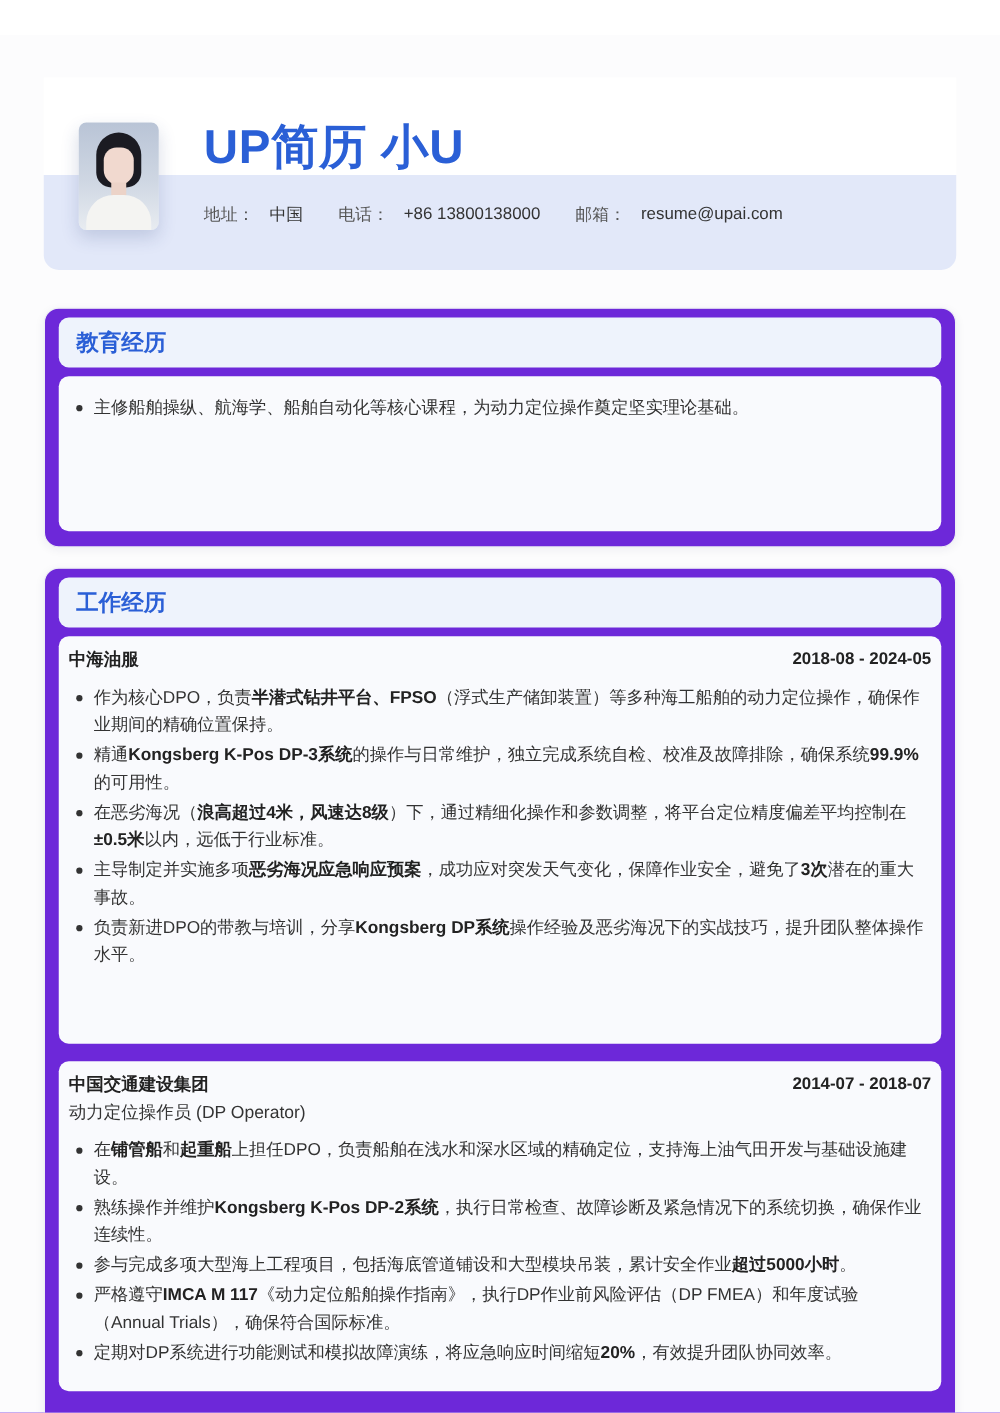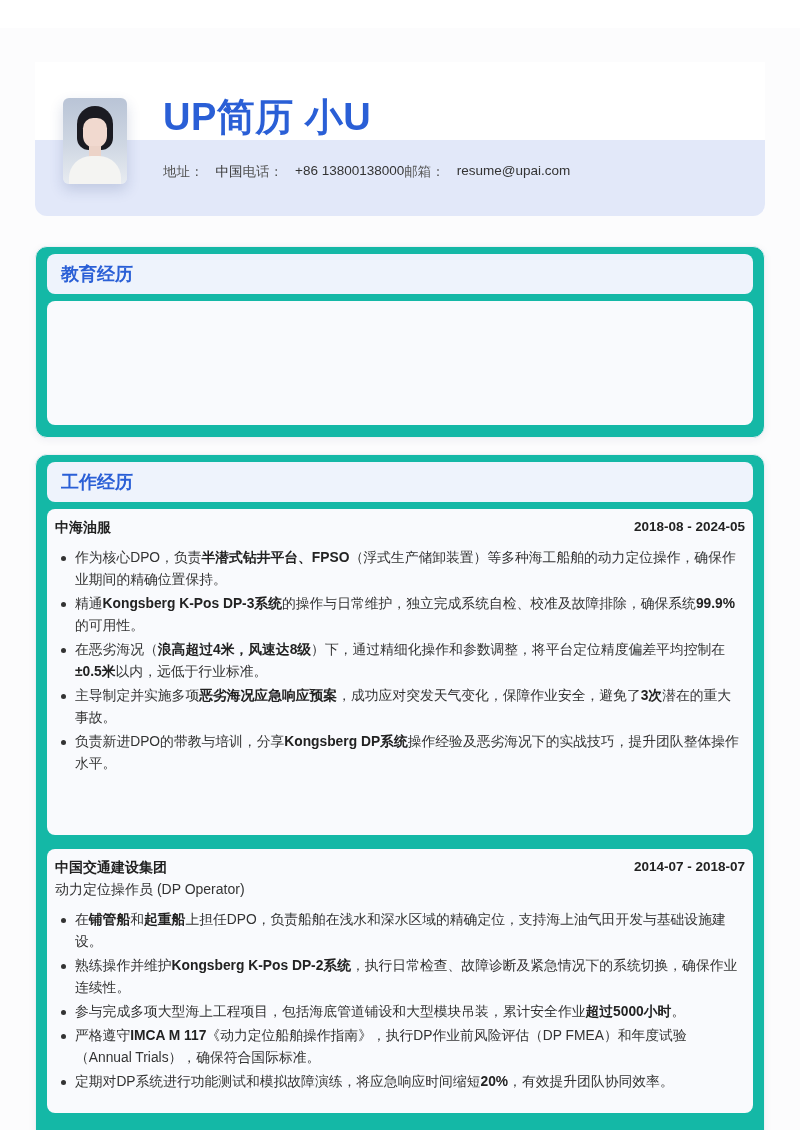--- a/index.html
+++ b/index.html
@@ -47,28 +47,28 @@
     background: #f4f4f2; border-radius: 22px 22px 0 0;
   }
   .name {
     position: absolute; left: 128px; top: 30px;
     font-size: 38px; font-weight: bold; color: #2a5fd6; letter-spacing: 0.5px;
   }
   .contacts {
     position: absolute; left: 128px; top: 101px; display: flex; gap: 0;
     font-size: 13.5px; color: #444;
   }
-  .contact { display: flex; }
+  .contact { display: flex; margin-right: 28px; }
   .contact .lbl { color: #555; margin-right: 12px; }
   .contact .val { color: #333; }
 
   
   .section {
     position: absolute; left: 35px; width: 730px;
-    background: #14b8a6; border: 1px solid #eef0f4; border-radius: 12px;
+    background: #6d28d9; border: 1px solid #eef0f4; border-radius: 12px;
     box-shadow: 0 2px 8px rgba(30,40,80,0.06);
   }
   .section-title-bar {
     margin: 7px 11px 0 11px; height: 40px; background: #eef3fc; border-radius: 8px;
     display: flex; align-items: center; padding-left: 14px;
   }
   .section-title { font-size: 18px; font-weight: bold; color: #2a5fd6; }
   .entry {
     margin: 7px 11px 0 11px; background: #f9fafd; border-radius: 8px;
     padding: 10px 8px 10px 8px; position: relative;
@@ -119,20 +119,21 @@
     </div>
   </div>
 </div>
 
 <div class="section" style="top:246px; height:192px;">
   <div class="section-title-bar">
     <span class="section-title">教育经历</span>
   </div>
   <div class="entry" style="height:124px;">
     <ul class="bullets" style="margin-top:4px;">
+        <li><span>主修船舶操纵、航海学、船舶自动化等核心课程，为动力定位操作奠定坚实理论基础。</span></li>
       </ul>
   </div>
 </div>
 
 <div class="section" style="top:454px; height:690px;">
   <div class="section-title-bar">
     <span class="section-title">工作经历</span>
   </div>
   <div class="entry" style="height:326px;">
     <div class="entry-head">

